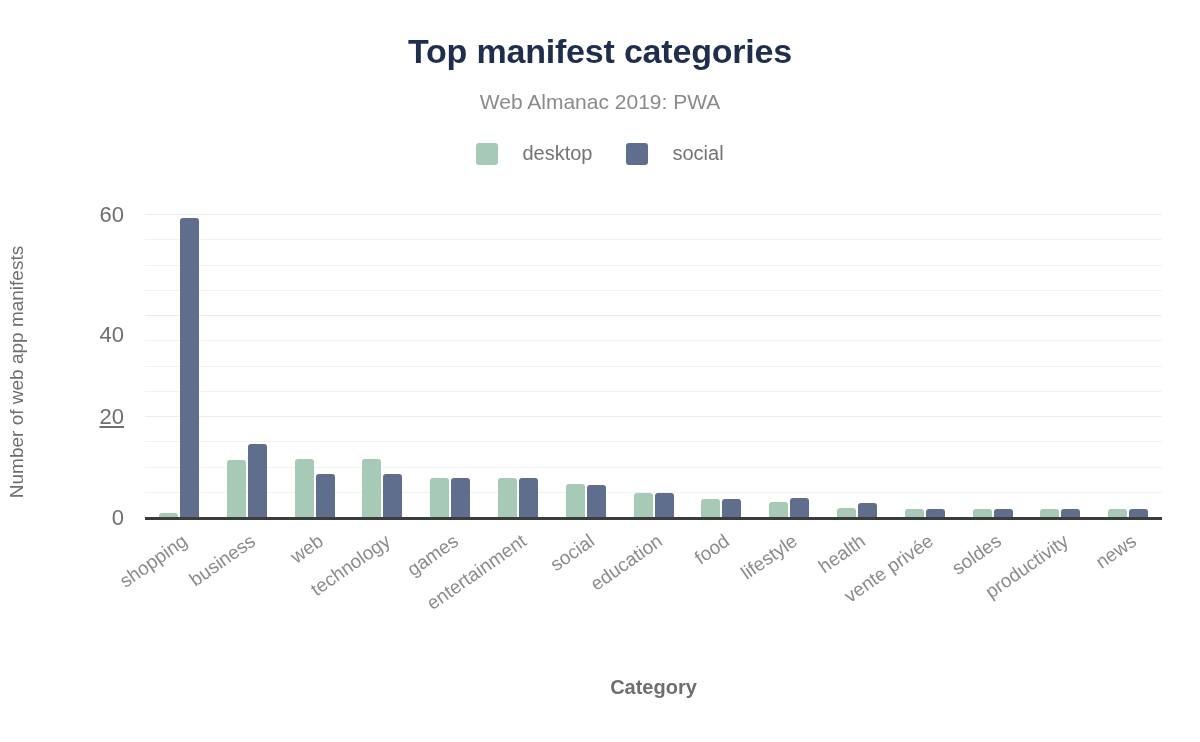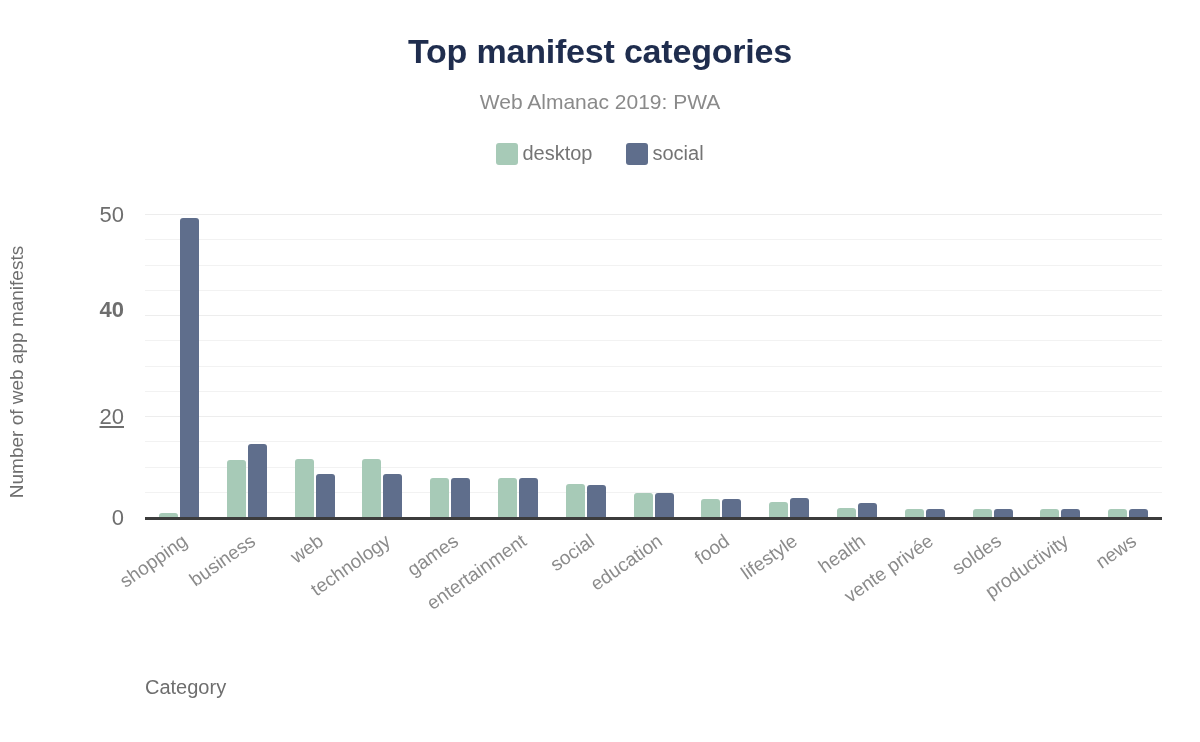--- a/index.html
+++ b/index.html
@@ -50,21 +50,21 @@
     left: 0;
     width: 1200px;
     display: flex;
     justify-content: center;
     align-items: center;
     gap: 34px;
   }
   .legend-item {
     display: flex;
     align-items: center;
-    gap: 4px;
+    gap: 24px;
   }
   .legend-swatch {
     width: 22px;
     height: 22px;
     border-radius: 3px;
     display: block;
   }
   .legend-label {
     font-size: 20px;
     color: #747474;
@@ -120,23 +120,24 @@
     transform: rotate(-90deg);
     transform-origin: center center;
   }
 
   
   .x-axis-title {
     position: absolute;
     left: 145px;
     top: 676px;
     width: 1017px;
-    text-align: left;
+    text-align: center;
     font-size: 20px;
     color: #6e6e6e;
+    font-weight: bold;
   }
 
   
   .group {
     position: absolute;
     bottom: 0;
     height: 313px;
   }
   .bar {
     position: absolute;
@@ -261,22 +262,22 @@
         <div class="bar desktop" style="height: 9.0871px; background: rgb(167, 202, 183);"></div>
         <div class="bar mobile" style="height: 8.58226px; background: rgb(95, 110, 140);"></div>
       </div>
     </div>
 
   <div class="axis-line"></div>
 
   <div id="yticks">
       <div class="ytick" style="top: 518px;">0</div>
       <div class="ytick" style="top: 417.032px; text-decoration: underline;">20</div>
-      <div class="ytick" style="top: 310px; font-weight: bold;">40</div>
-      <div class="ytick" style="top: 215.097px;">50</div>
+      <div class="ytick" style="top: 335px;">40</div>
+      <div class="ytick" style="top: 215.097px;">60</div>
     </div>
 
   <div class="y-axis-title">Number of web app manifests</div>
 
   <div class="x-axis-title">Category</div>
 
   <div class="xlabels" id="xlabels">
       <div class="xtick" style="left: 18.9px; width: 160px;">shopping</div>
       <div class="xtick" style="left: 86.7px; width: 160px;">business</div>
       <div class="xtick" style="left: 154.5px; width: 160px;">web</div>

